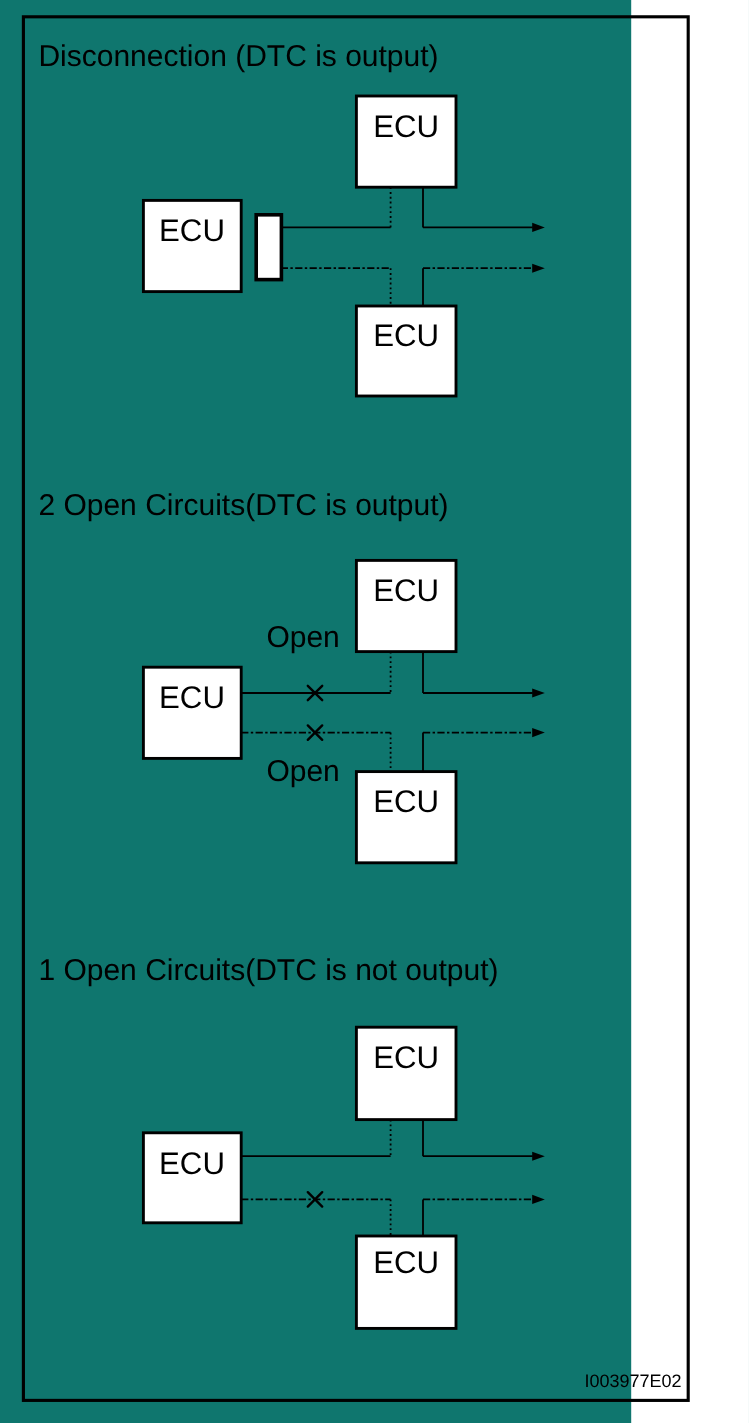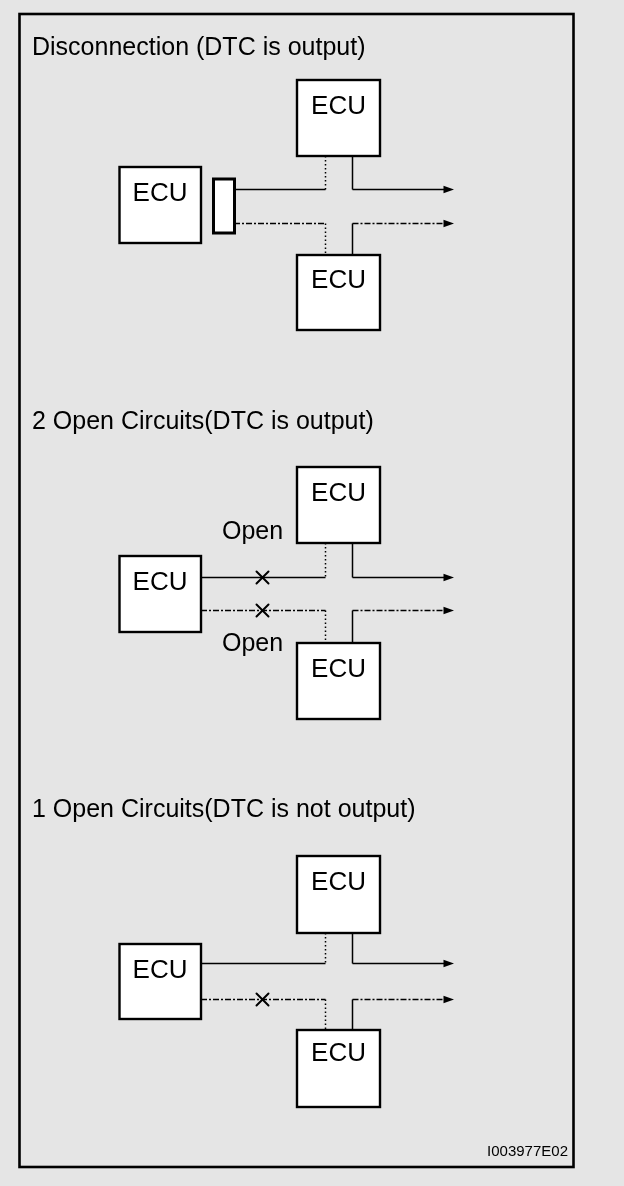--- a/index.html
+++ b/index.html
@@ -1,19 +1,19 @@
 <!DOCTYPE html>
 <html><head>
 <meta charset="utf-8">
 <style>
   html,body{margin:0;padding:0;background:#ffffff;}
   #page{
     position:relative;
-    width:624px;height:1186px;
-    background:#e5e5e5;
+    width:526px;height:1186px;
+    background:#0f766e;
     font-family:"Liberation Sans", sans-serif;
   }
   svg{display:block;position:absolute;left:0;top:0;}
   
   .ln{stroke:#000000;stroke-width:1.5;fill:none;}
   .dash{stroke-dasharray:6 2 2 2;}
   .dot{stroke-dasharray:1.6 2.4;}
   .box{fill:#ffffff;stroke:#000000;stroke-width:2.4;}
   .connector{stroke-width:3;}
   .xmk{stroke:#000000;stroke-width:2;fill:none;stroke-linecap:round;}

